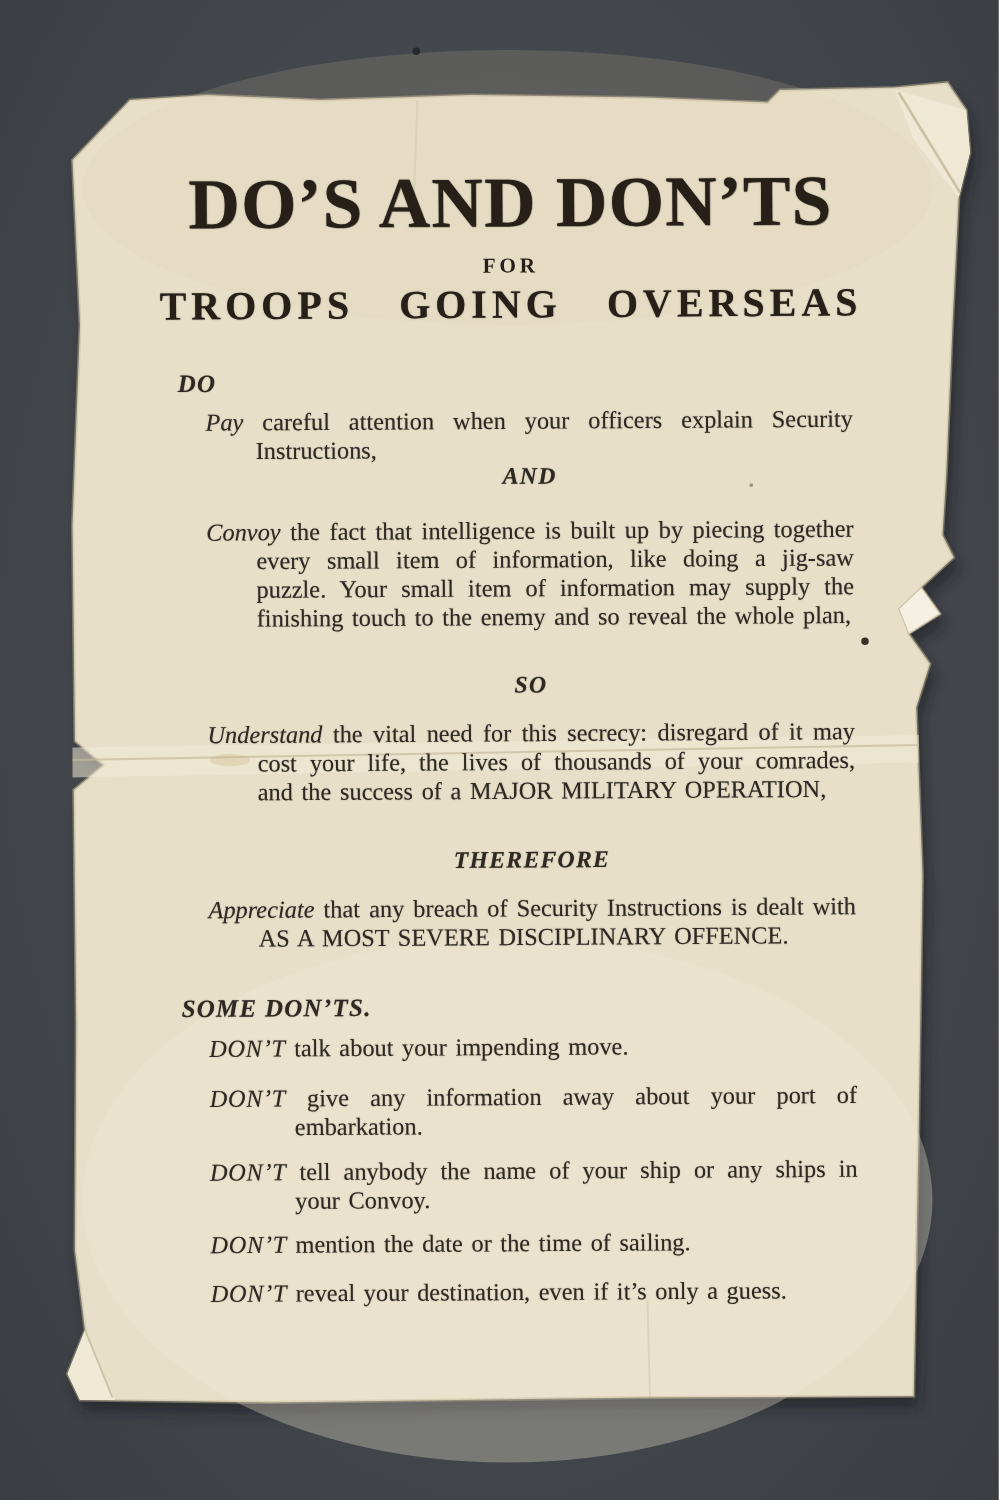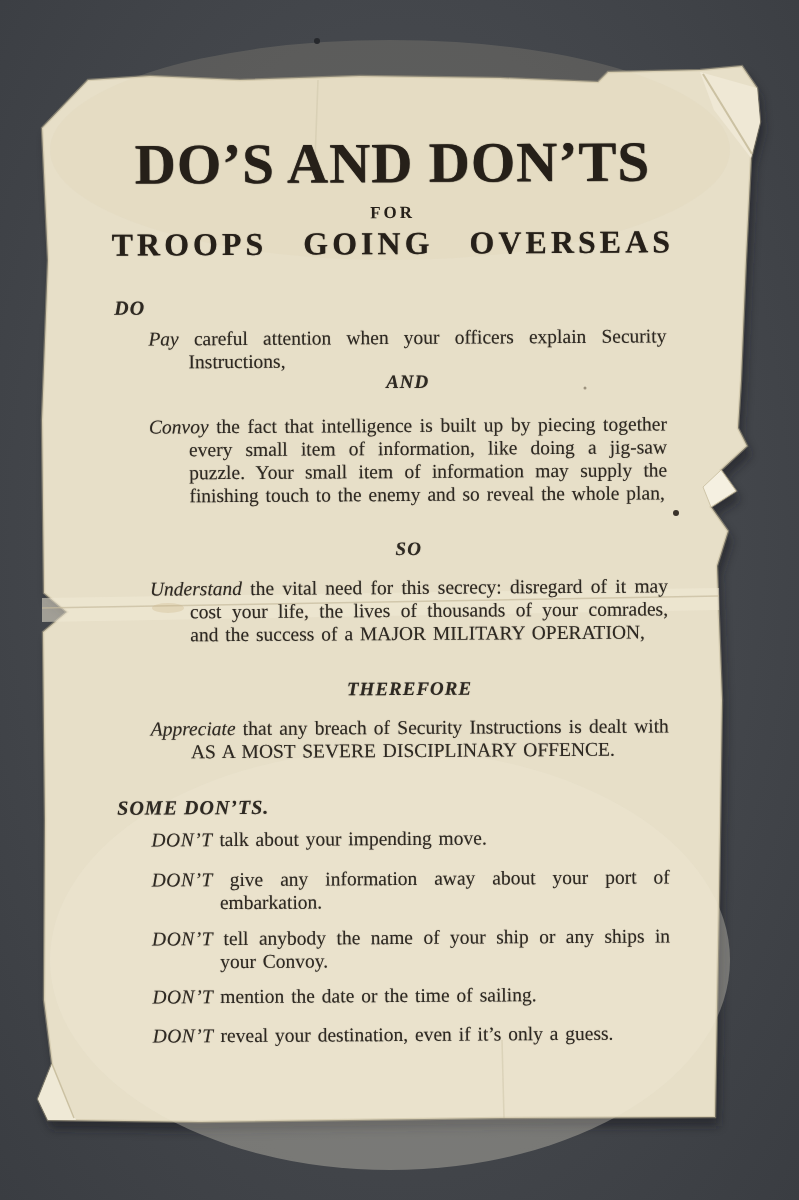--- a/index.html
+++ b/index.html
@@ -8,21 +8,21 @@
     --ink:#2e2922;
     --title_ink:#262019;
   }
   *{margin:0;padding:0;box-sizing:border-box;}
   html,body{width:799px;height:1200px;overflow:hidden;}
   body{
     background:radial-gradient(ellipse at 50% 45%, #4c4f54 0%, var(--background) 55%, #3a3d42 100%);
     font-family:"Liberation Serif","DejaVu Serif",serif;
     position:relative;
   }
-  .stage{position:absolute;left:0;top:0;width:738px;height:1200px;}
+  .stage{position:absolute;left:16px;top:0;width:738px;height:1200px;}
   svg.paper-art{position:absolute;left:0;top:0;}
   .doc-text{
     position:absolute;left:0;top:0;width:799px;height:1200px;
     color:var(--ink);
     transform:rotate(-0.35deg);
     transform-origin:400px 600px;
   }
   .blk{position:absolute;}
   .title{
     left:70px;top:134px;width:650px;text-align:center;
@@ -37,20 +37,21 @@
   }
   .subtitle{
     left:70px;top:227px;width:650px;text-align:center;
     font-size:32px;font-weight:bold;letter-spacing:4px;word-spacing:24px;line-height:1;
     color:var(--title_ink);
     text-shadow:0 0 1px rgba(38,32,25,.6);
   }
   .sec-heading{
     font-size:20px;font-style:italic;font-weight:bold;letter-spacing:1px;
     text-shadow:0 0 1px rgba(46,41,34,.5);
+    margin-left:12px;
   }
   .do-heading{left:116px;top:295px;}
   .donts-heading{left:116px;top:795px;font-family:Liberation Serif, serif;}
   .para{
     left:190px;width:478px;text-indent:-40px;
     font-size:19.5px;line-height:23px;text-align:justify;word-spacing:2px;
     text-shadow:0 0 1px rgba(46,41,34,.45);
   }
   .para .lead{font-style:italic;margin-top:37px;}
   .p-pay{top:326px;}

